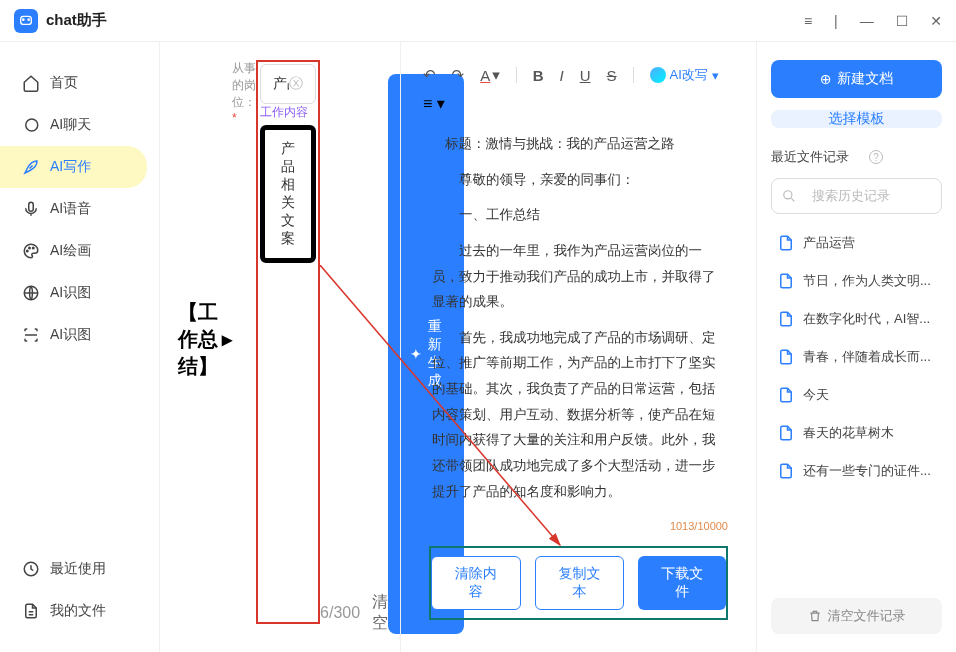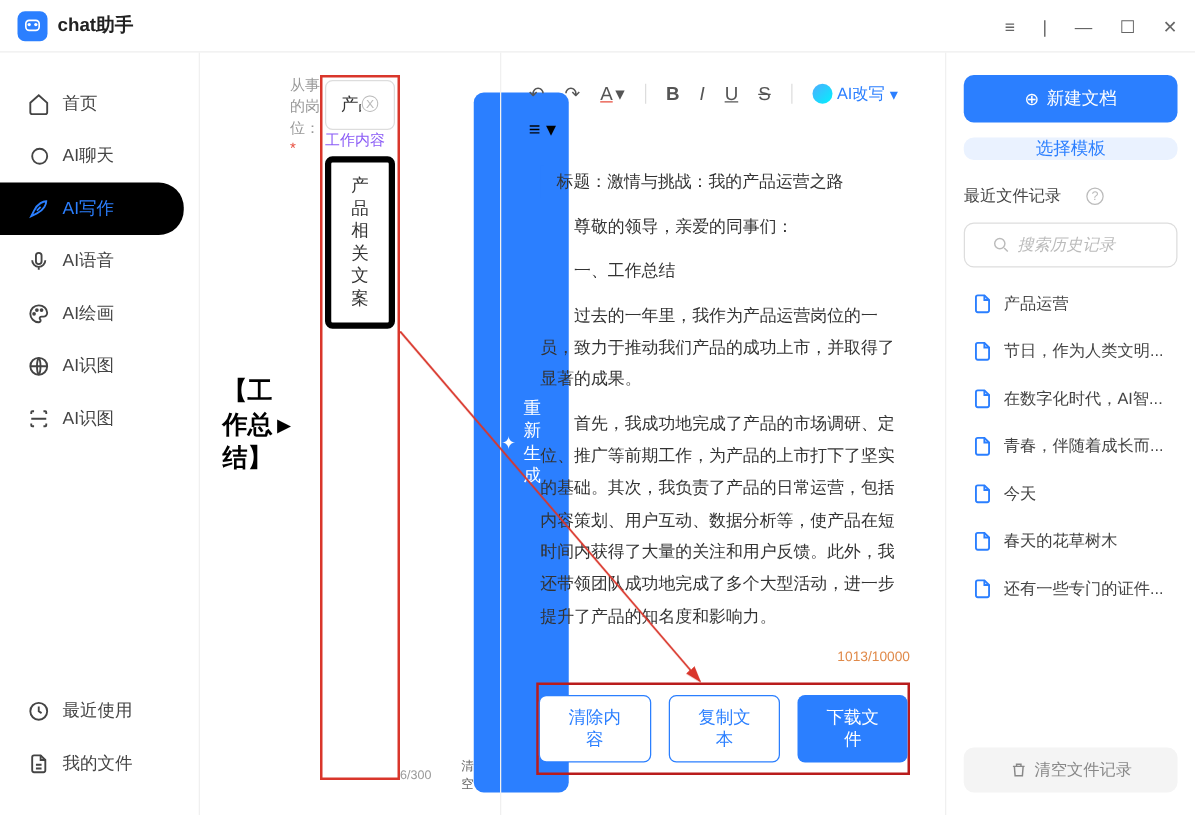--- a/index.html
+++ b/index.html
@@ -14,66 +14,66 @@
     .titlebar-right { display: flex; align-items: center; gap: 22px; color: #666; }
     .win-btn { cursor: pointer; font-size: 14px; }
     
     
     .main { display: flex; height: 610px; }
     
     
     .sidebar { width: 160px; padding: 20px 0; border-right: 1px solid #f0f0f0; display: flex; flex-direction: column; }
     .sidebar-items { flex: 1; }
     .sidebar-item { display: flex; align-items: flex-end; gap: 10px; padding: 12px 22px; cursor: pointer; font-size: 14px; color: #444; }
-    .sidebar-item.active { color: #2b7fff; background: #000000; border-radius: 0 20px 20px 0; margin-right: 12px; }
+    .sidebar-item.active { color: #2b7fff; background: #fef9c3; border-radius: 0 20px 20px 0; margin-right: 12px; }
     .sidebar-item .icon { width: 18px; height: 18px; display: flex; align-items: center; justify-content: center; }
     .sidebar-bottom { margin-top: auto; }
     
     
     .center { width: 240px; padding: 18px 10px 18px 18px; display: flex; flex-direction: row; position: relative; }
     .center-title { font-size: 20px; font-weight: 700; text-align: center; margin-bottom: 16px; display: flex; align-items: center; justify-content: center; gap: 4px; }
     .field-label { font-size: 12px; color: #999; margin-bottom: 6px; }
     .field-label .req { color: #e74c3c; }
     .annot-box { border: 2px solid #d9362b; padding: 2px; margin-bottom: 10px; }
     .input-row { position: relative; background: #fff; border: 1px solid #ddd; border-radius: 6px; padding: 10px 12px; font-size: 14px; color: #333; display: flex; align-items: center; justify-content: space-between; }
     .input-row input { border: none; outline: none; font-size: 14px; width: 100%; color: #333; }
     .input-clear { color: #bbb; cursor: pointer; }
     .textarea-box { border: 5px solid #000000; border-radius: 6px; padding: 10px 16px; font-size: 14px; color: #333; min-height: 38px; background: #fff; }
     .section-label { font-size: 12px; color: #8b5cf6; margin: 0 0 4px; }
-    .counter-row { display: flex; justify-content: space-between; align-items: center; gap: 24px; font-size: 10px; color: #999; margin-top: auto; }
+    .counter-row { display: flex; justify-content: space-between; align-items: center; gap: 12px; font-size: 16px; color: #999; margin-top: auto; }
     .counter-link { color: #666; cursor: pointer; }
     .regen-btn { margin: 14px auto 0; background: #2b7fff; color: #fff; border: none; border-radius: 8px; padding: 10px 22px; font-size: 14px; cursor: pointer; display: flex; align-items: center; gap: 6px; }
     
     
     .editor { flex: 1; padding: 18px 10px; display: flex; flex-direction: column; border-left: 1px solid #f0f0f0; position: relative; }
     .toolbar { display: flex; align-items: center; gap: 16px; padding: 6px 12px; color: #555; font-size: 15px; flex-wrap: wrap; }
     .toolbar .tb-item { cursor: pointer; display: flex; align-items: center; gap: 2px; }
     .toolbar .tb-sep { width: 1px; height: 16px; background: #ddd; }
     .ai-rewrite { display: flex; align-items: center; gap: 4px; color: #2b7fff; font-size: 13px; }
     .ai-rewrite .dot { width: 16px; height: 16px; border-radius: 50%; background: linear-gradient(135deg,#4facfe,#00f2fe); }
     .toolbar2 { padding: 4px 12px 8px; }
     .content-area { flex: 1; padding: 10px 18px; font-size: 13.5px; color: #333; line-height: 1.9; overflow-y: auto; border-left: 3px solid #2b7fff00; position: relative; }
     .content-area::-webkit-scrollbar { width: 8px; }
     .content-area::-webkit-scrollbar-thumb { background: #ccc; border-radius: 4px; }
     .content-title { border-left: 3px solid #2b7fff; padding-left: 10px; margin-bottom: 10px; }
     .content-area p { margin-bottom: 10px; text-indent: 2em; }
     .content-area p.no-indent { text-indent: 0; }
     .char-count { text-align: right; font-size: 11px; color: #e08a4a; padding-right: 18px; }
     .action-row { display: flex; gap: 14px; padding: 14px 18px; justify-content: center; }
-    .action-row .annot-box2 { border: 2px solid #b91c1c; padding: 8px 0; display: flex; gap: 14px; }
+    .action-row .annot-box2 { border: 2px solid #0f766e; padding: 8px 0; display: flex; gap: 14px; }
     .outline-btn { border: 1px solid #2b7fff; color: #2b7fff; background: #fff; padding: 8px 16px; border-radius: 6px; font-size: 14px; cursor: pointer; }
     .solid-btn { background: #2b7fff; color: #fff; border: none; padding: 8px 16px; border-radius: 6px; font-size: 14px; cursor: pointer; }
     
     
     .right { width: 200px; padding: 18px 14px; border-left: 1px solid #f0f0f0; display: flex; flex-direction: column; gap: 12px; }
     .primary-btn { background: #2b7fff; color: #fff; border: none; border-radius: 8px; padding: 10px; font-size: 14px; cursor: pointer; display: flex; align-items: center; justify-content: center; gap: 6px; }
     .secondary-btn { background: #eaf2ff; color: #2b7fff; border: none; border-radius: 8px; font-size: 14px; cursor: pointer; }
     .section-head { font-size: 13px; color: #444; display: flex; align-items: center; gap: 20px; margin-top: 8px; }
     .help-icon { width: 14px; height: 14px; border: 1px solid #bbb; border-radius: 50%; display: inline-flex; align-items: center; justify-content: center; font-size: 10px; color: #bbb; }
-    .search-box { border: 1px solid #ddd; border-radius: 8px; padding: 8px 22px; display: flex; align-items: center; gap: 6px; font-size: 13px; color: #bbb; font-style: italic; }
+    .search-box { border: 1px solid #ddd; border-radius: 8px; padding: 8px 10px; display: flex; align-items: center; gap: 16px; font-size: 13px; color: #bbb; }
     .file-list { display: flex; flex-direction: column; gap: 4px; }
     .file-item { display: flex; align-items: center; gap: 8px; padding: 8px 6px; border-radius: 6px; cursor: pointer; font-size: 13px; color: #444; }
     .file-icon { width: 18px; height: 18px; color: #2b7fff; flex-shrink: 0; }
     .file-label { white-space: nowrap; overflow: hidden; text-overflow: ellipsis; }
     .clear-files { margin-top: auto; background: #f4f4f4; color: #888; border: none; border-radius: 8px; padding: 9px; font-size: 13px; cursor: pointer; display: flex; align-items: center; justify-content: center; gap: 6px; }
     
     
     .annot-arrow { position: absolute; left: 320px; top: 265px; width: 260px; height: 290px; pointer-events: none; z-index: 50; }
     
     svg { display: block; }

